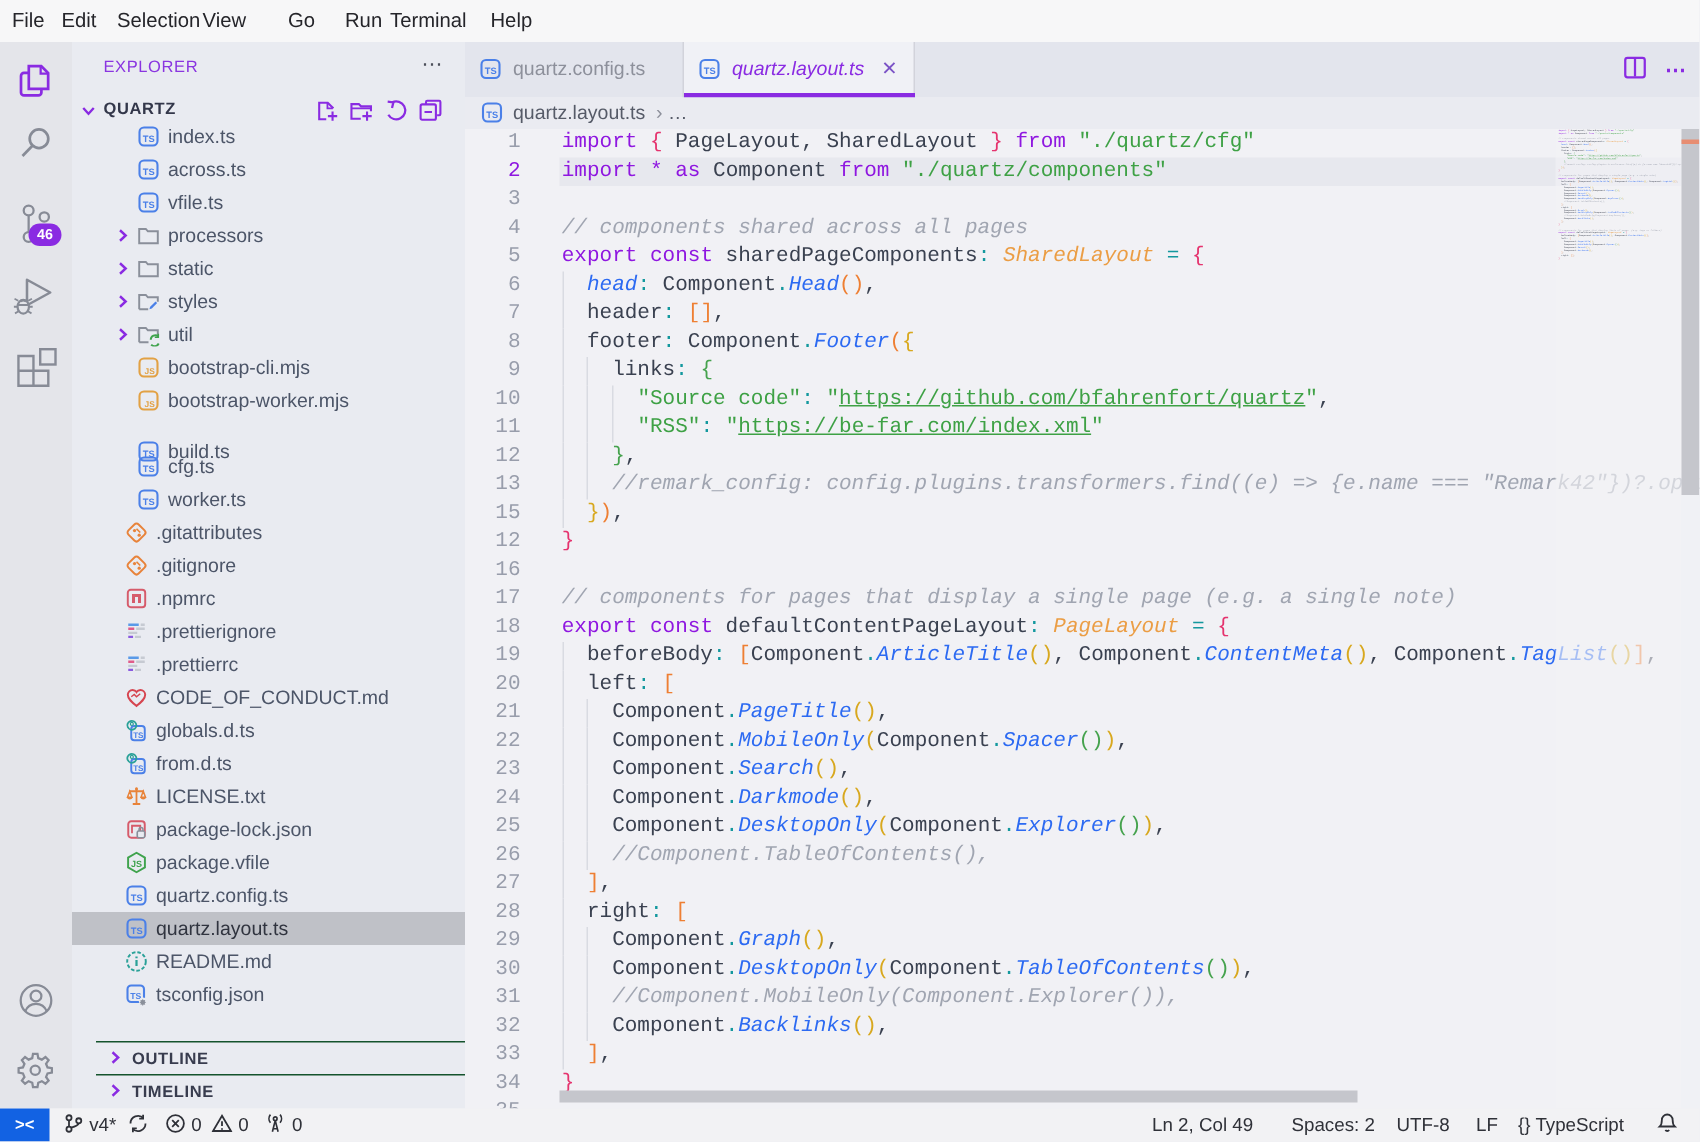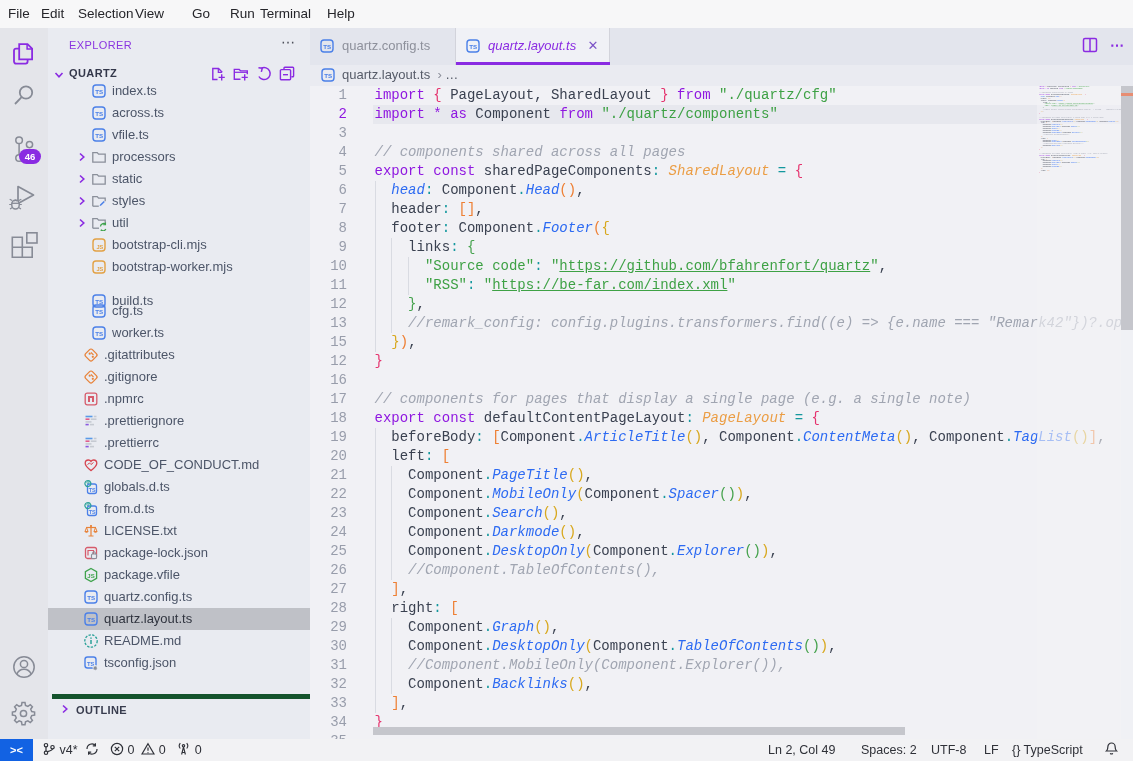--- a/index.html
+++ b/index.html
@@ -15,21 +15,21 @@
 #sbhead .t{position:absolute;left:21px;top:11px;font-size:11px;letter-spacing:.4px;color:#8a35e0}
 #quartzrow{position:absolute;left:0;top:34px;width:262px;height:24px}
 #quartzrow .chev{position:absolute;left:5px;top:5px}
 #quartzrow .t{position:absolute;left:21px;top:5px;font-size:11px;font-weight:bold;letter-spacing:.4px;color:#33374a}
 .hicons{position:absolute;top:4px;display:flex;gap:7px}
 #tree{position:absolute;left:0;top:52px;width:262px}
 .row{position:absolute;left:0;width:262px;height:22px;font-size:13px;color:#4c5568;white-space:nowrap}
 .row .ic{position:absolute;top:3px;width:16px;height:16px}
 .row .lb{position:absolute;top:3px}
 .row.sel{background:#bfc1c7;color:#30343f}
-.sect{position:absolute;left:4px;width:262px;height:22px;border-top:5px solid #14532d;font-size:11px;font-weight:bold;color:#383c4e}
+.sect{position:absolute;left:16px;width:262px;height:22px;border-top:1px solid #14532d;font-size:11px;font-weight:bold;color:#383c4e}
 .sect .chev{position:absolute;left:7px;top:4px}
 .sect .t{position:absolute;left:24px;top:5px;letter-spacing:.4px}
 
 #tabs{position:absolute;left:310px;top:28px;width:823px;height:37px;background:#e3e5ed}
 .tab{position:absolute;top:0;height:37px;font-size:13px}
 .tab .ic{position:absolute;left:9px;top:10px}
 .tab .t{position:absolute;left:32px;top:10px}
 #tab1{left:0;width:146px;border-right:1px solid #d2d3db;color:#8d909b}
 #tab2{left:146px;width:154px;background:#f0f1f6;border-right:1px solid #d2d3db;color:#8a2be2}
 #tab2 .t{font-style:italic}
@@ -385,20 +385,26 @@
             <path d="M12.2 10.8l.5 1 1.1-.2-.3 1 .9.6-.9.6.3 1-1.1-.2-.5 1-.5-1-1.1.2.3-1-.9-.6.9-.6-.3-1 1.1.2z" fill="#8a8f9a"></path>
           </svg></span>
         <span class="lb" style="left:56px">tsconfig.json</span>
       </div>
     </div>
   <div class="sect" style="top:666px">
       <span class="chev"><svg width="12" height="12" viewBox="0 0 12 12" style="" xmlns="http://www.w3.org/2000/svg">
           <path d="M4 2.5l3.8 3.5L4 9.5" fill="none" stroke="#8a2be2" stroke-width="1.6"></path>
         </svg></span>
       <span class="t">OUTLINE</span>
+    </div>
+  <div class="sect" style="top:688px">
+      <span class="chev"><svg width="12" height="12" viewBox="0 0 12 12" style="" xmlns="http://www.w3.org/2000/svg">
+          <path d="M4 2.5l3.8 3.5L4 9.5" fill="none" stroke="#8a2be2" stroke-width="1.6"></path>
+        </svg></span>
+      <span class="t">TIMELINE</span>
     </div>
 </div>
 <div id="tabs">
   <div class="tab" id="tab1">
       <span class="ic"><svg width="16" height="16" viewBox="0 0 16 16" style="" xmlns="http://www.w3.org/2000/svg">
           <rect x="2" y="2" width="12" height="12" rx="3" fill="none" stroke="#4b80e8" stroke-width="1.4"></rect>
           <text x="8.2" y="11.4" font-family="Liberation Sans" font-size="6.2" font-weight="bold" fill="#4b80e8" text-anchor="middle">TS</text>
         </svg></span>
       <span class="t">quartz.config.ts</span>
     </div>

